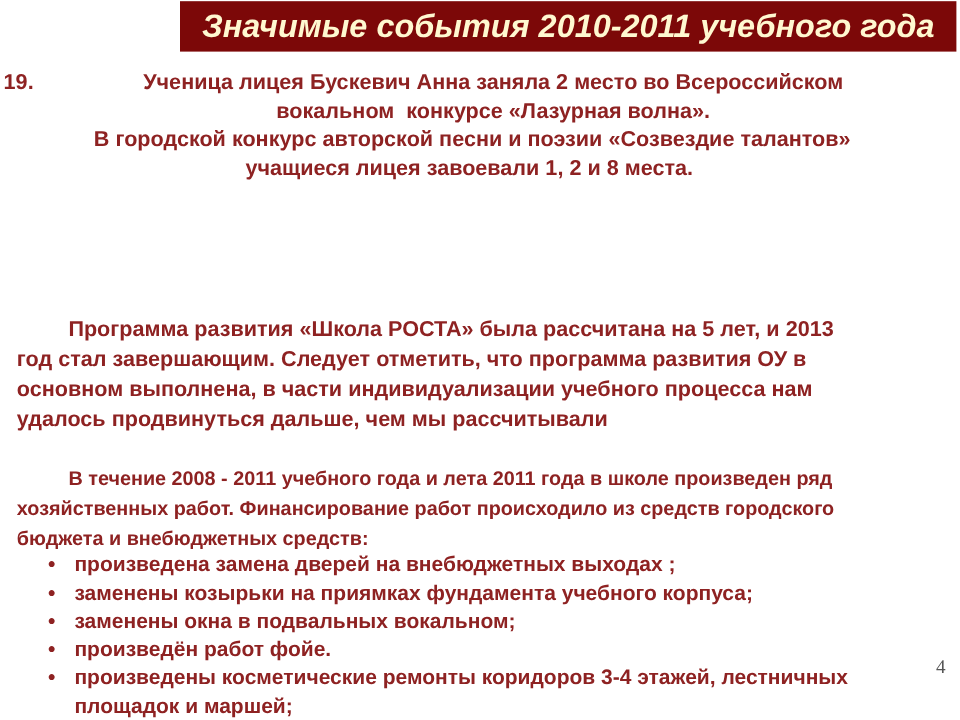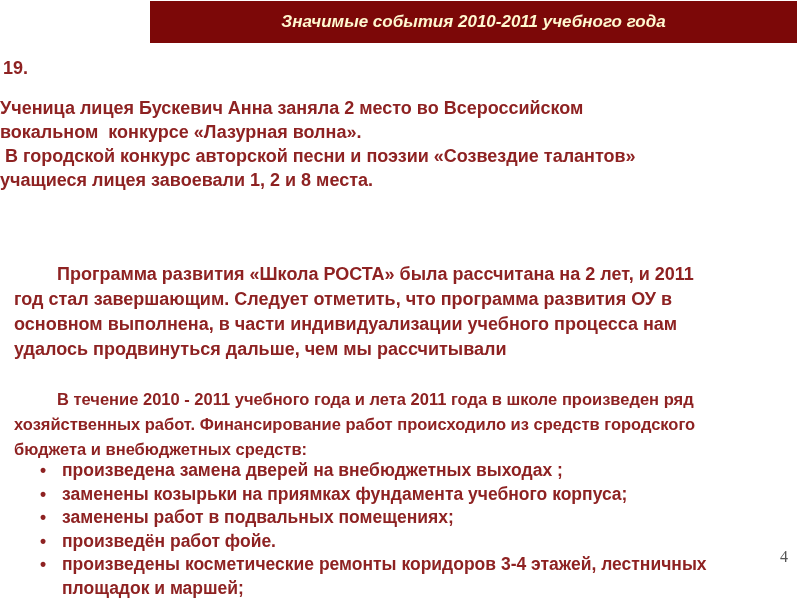--- a/index.html
+++ b/index.html
@@ -21,47 +21,48 @@
       top: 1px;
       width: 647px;
       height: 42px;
       background: #7C0808;
       display: flex;
       align-items: center;
       justify-content: center;
     }
     .title-text {
       color: #FFF8D0;
-      font-size: 17px;
+      font-size: 27px;
       font-weight: bold;
       font-style: italic;
       white-space: nowrap;
     }
     .numbered {
       position: absolute;
       left: 0;
       top: 56px;
       width: 782px;
       margin: 0;
       padding: 0;
       list-style: none;
       color: #8E2222;
       font-weight: bold;
       font-size: 18px;
       line-height: 24px;
     }
-    .numbered li { display: flex; flex-direction: column; }
+    .numbered li { display: flex; }
     .numbered .num {
       flex: 0 0 40px;
       box-sizing: border-box;
       padding-left: 3px;
     }
     .numbered .txt {
       flex: 1;
       white-space: pre-wrap;
+      text-align: center;
     }
     .para {
       position: absolute;
       left: 14px;
       width: 768px;
       margin: 0;
       color: #8E2222;
       font-weight: bold;
       white-space: pre-wrap;
     }
@@ -119,41 +120,41 @@
       <span class="num">19.</span>
       <span class="txt">Ученица лицея Бускевич Анна заняла 2 место во Всероссийском
 вокальном  конкурсе «Лазурная волна».</span>
     </li>
     <li>
       <span class="txt"> В городской конкурс авторской песни и поэзии «Созвездие талантов»
 учащиеся лицея завоевали 1, 2 и 8 места.</span>
     </li>
   </ol>
 
-  <p class="para para1">Программа развития «Школа РОСТА» была рассчитана на 2 лет, и 2011
+  <p class="para para1">Программа развития «Школа РОСТА» была рассчитана на 5 лет, и 2013
 год стал завершающим. Следует отметить, что программа развития ОУ в
 основном выполнена, в части индивидуализации учебного процесса нам
 удалось продвинуться дальше, чем мы рассчитывали</p>
 
-  <p class="para para2">В течение 2010 - 2011 учебного года и лета 2011 года в школе произведен ряд
+  <p class="para para2">В течение 2008 - 2011 учебного года и лета 2011 года в школе произведен ряд
 хозяйственных работ. Финансирование работ происходило из средств городского
 бюджета и внебюджетных средств:</p>
 
   <ul class="bullets">
     <li>
       <span class="dot">•</span>
       <span class="btxt">произведена замена дверей на внебюджетных выходах ;</span>
     </li>
     <li>
       <span class="dot">•</span>
       <span class="btxt">заменены козырьки на приямках фундамента учебного корпуса;</span>
     </li>
     <li>
       <span class="dot">•</span>
-      <span class="btxt">заменены работ в подвальных помещениях;</span>
+      <span class="btxt">заменены окна в подвальных вокальном;</span>
     </li>
     <li>
       <span class="dot">•</span>
       <span class="btxt">произведён работ фойе.</span>
     </li>
     <li>
       <span class="dot">•</span>
       <span class="btxt">произведены косметические ремонты коридоров 3-4 этажей, лестничных
 площадок и маршей;</span>
     </li>

